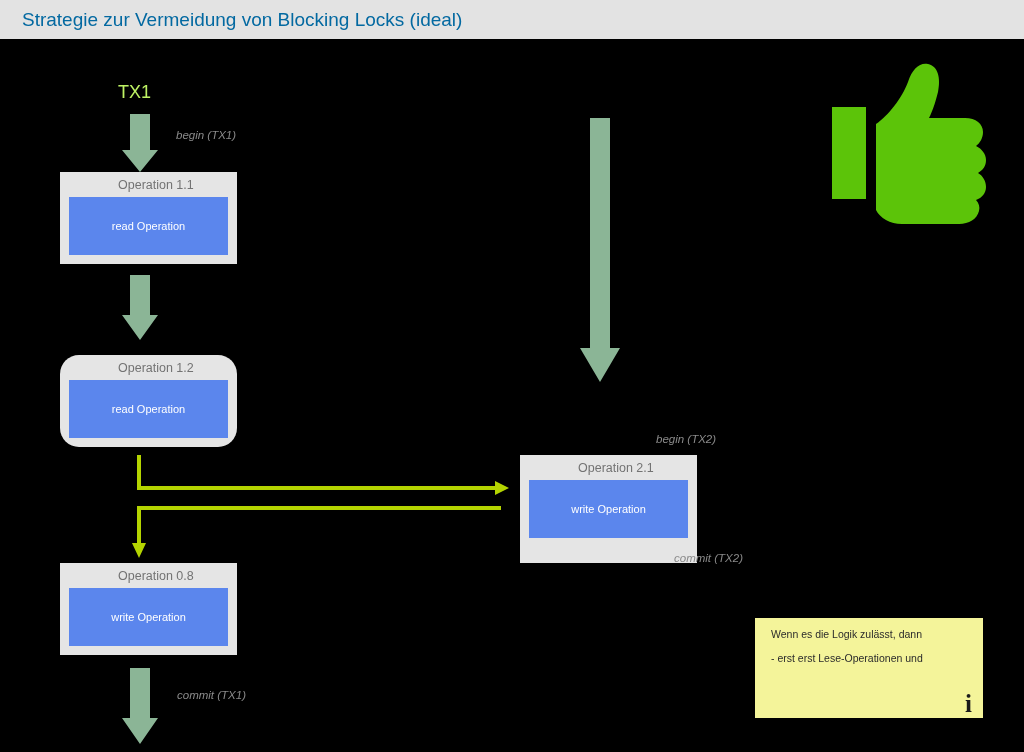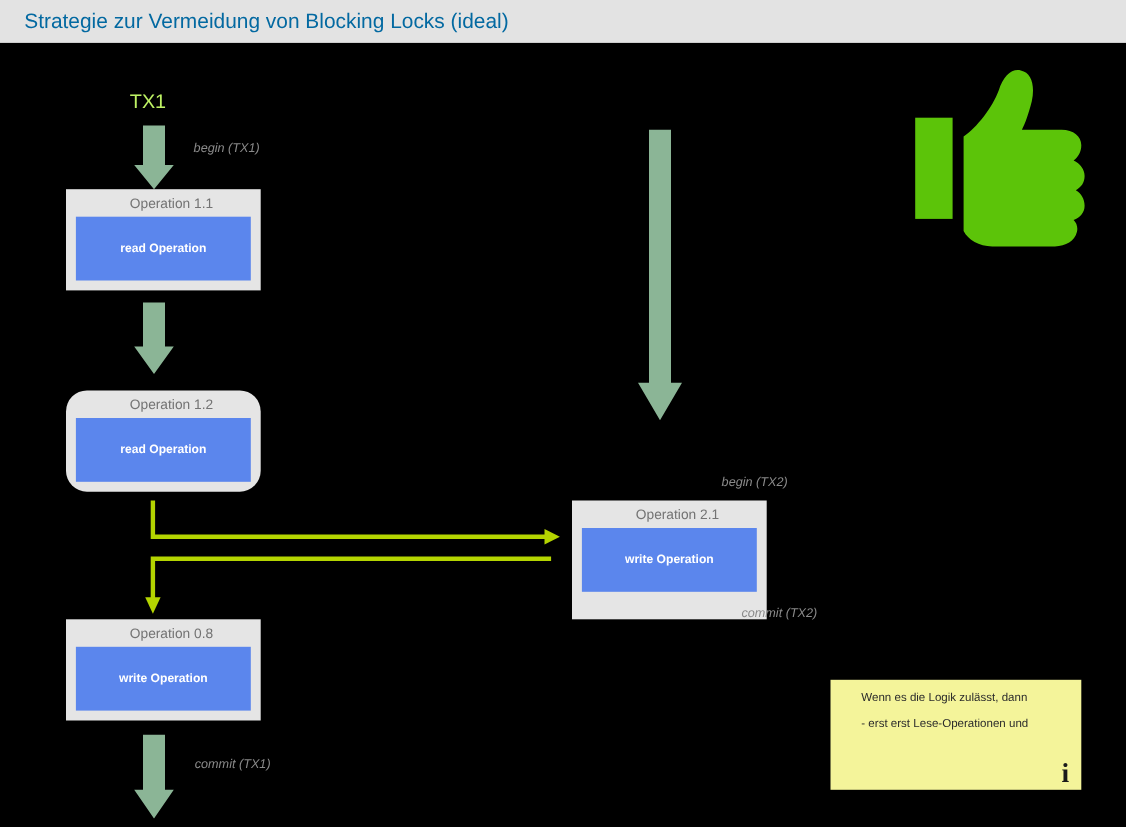--- a/index.html
+++ b/index.html
@@ -51,21 +51,20 @@
     white-space: nowrap;
     margin-left: 32px;
   }
   .op-inner {
     position: absolute;
     background: #5b86ed;
     display: flex;
     align-items: center;
     justify-content: center;
     box-sizing: border-box;
-    font-weight: bold;
   }
   .op-inner span {
     font-size: 11px;
     color: #ffffff;
     white-space: nowrap;
   }
   
   .anno {
     position: absolute;
     font-size: 11.5px;
@@ -86,21 +85,21 @@
     left: 828px; top: 58px;
     width: 170px; height: 175px;
   }
   
   #note {
     position: absolute;
     left: 755px; top: 618px;
     width: 228px; height: 100px;
     background: #f4f49a;
     box-sizing: border-box;
-    padding: 10px 12px 0 28px;
+    padding: 10px 12px 0 16px;
   }
   .note-line {
     font-size: 10.5px;
     color: #2b2b2b;
     line-height: 13px;
     margin-bottom: 11px;
   }
   #note-icon {
     position: absolute;
     right: 11px; bottom: 2px;

